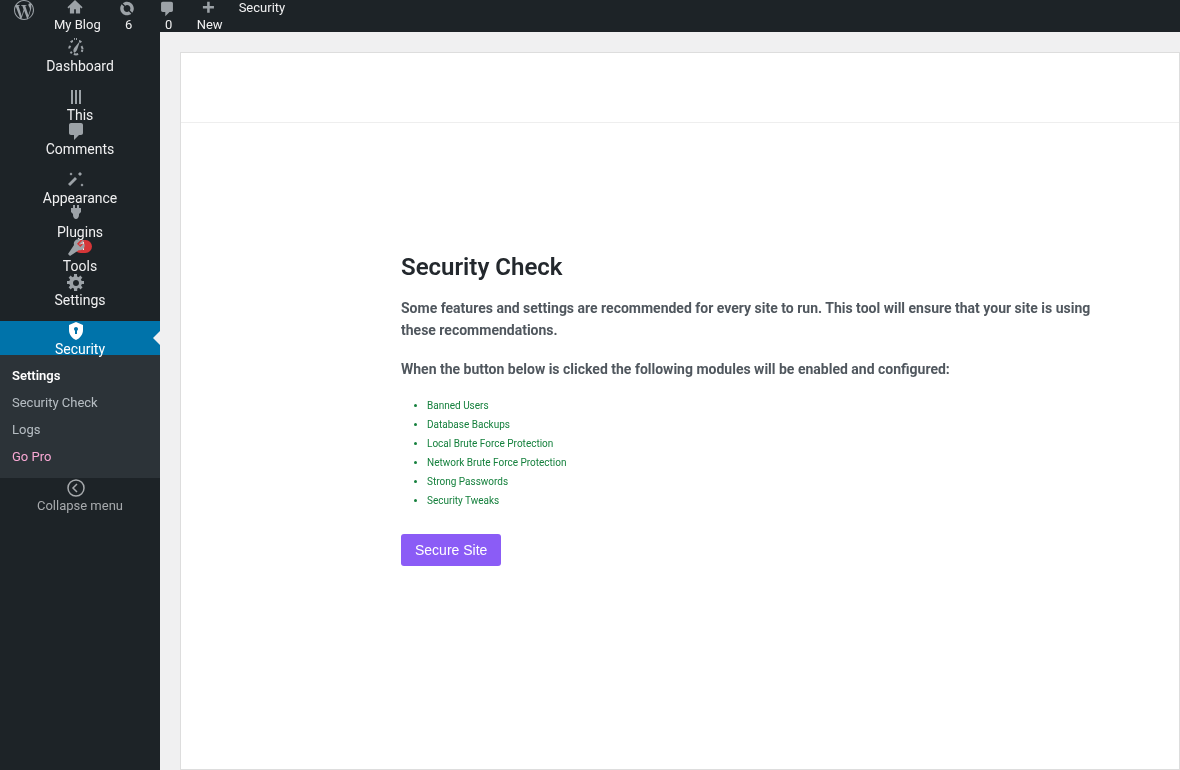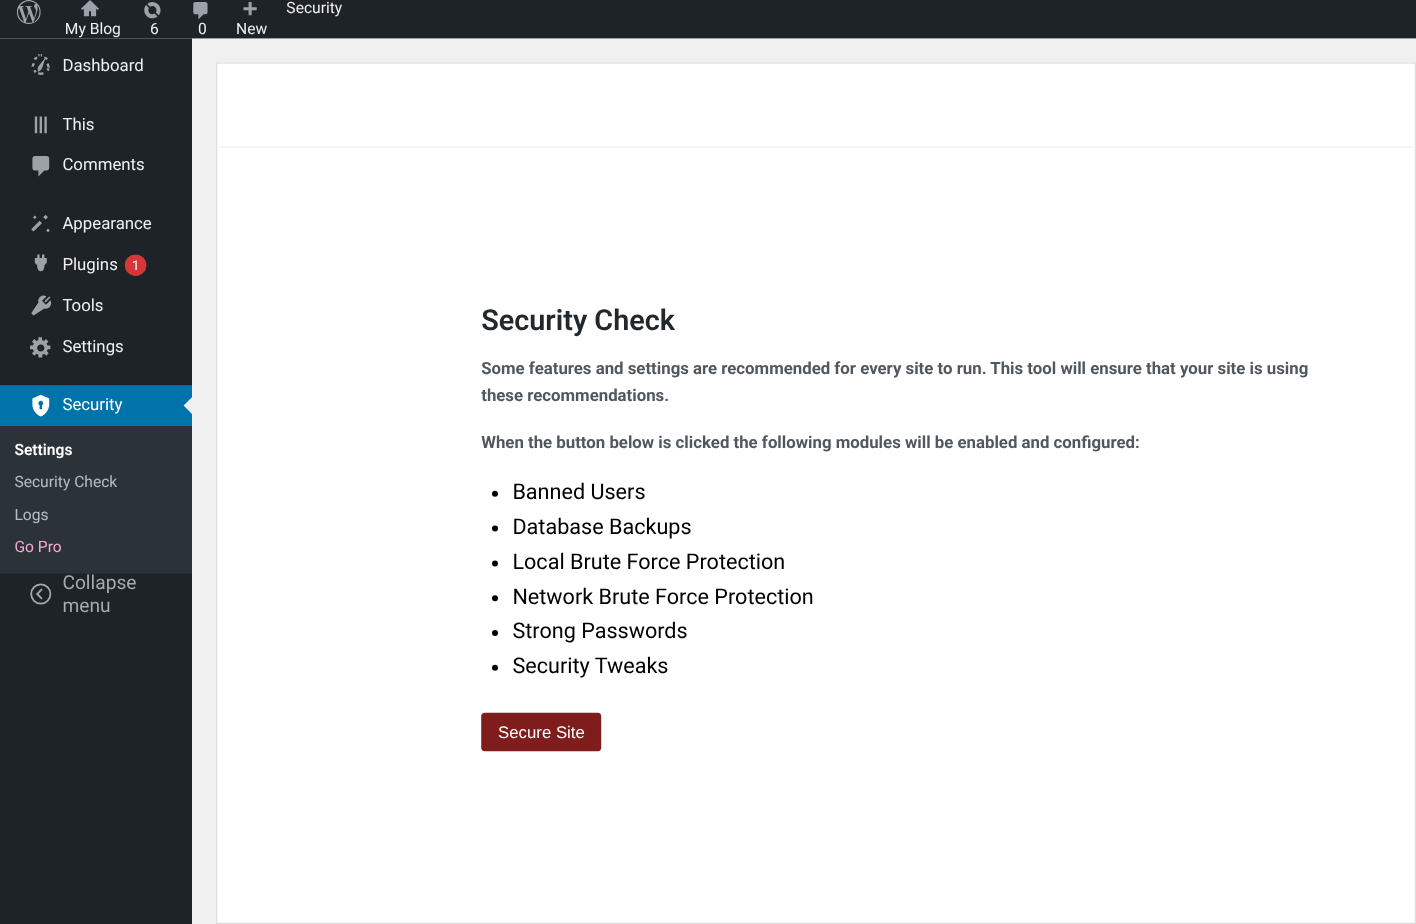--- a/index.html
+++ b/index.html
@@ -44,24 +44,25 @@
       position: absolute;
       top: 32px; bottom: 0; left: 0;
       width: 160px;
       background: #1d2327;
       color: #f0f0f1;
     }
     .side-item {
       display: flex;
       align-items: center;
       height: 34px;
-      padding: 0 24px;
+      padding: 0 8px;
       cursor: pointer;
       color: #f0f0f1;
       font-size: 14px;
+      flex-direction: column;
     }
     .side-item .mi {
       width: 20px; height: 20px;
       margin-right: 8px;
       fill: #9ca2a7;
       display: flex;
       align-items: center;
       justify-content: center;
       flex-shrink: 0;
     }
@@ -139,29 +140,29 @@
     #panel-body p {
       font-size: 14px;
       color: #50575e;
       line-height: 1.6;
       margin-bottom: 16px;
       max-width: 720px;
       font-weight: bold;
     }
     #panel-body ul {
       margin: 0 0 24px 26px;
-      font-size: 18px;
-      color: #000000;
+      font-size: 10px;
+      color: #15803d;
     }
     #panel-body ul li {
       padding: 4px 0;
     }
     .primary-btn {
       display: inline-block;
-      background: #7f1d1d;
+      background: #8b5cf6;
       color: #fff;
       font-size: 14px;
       border: none;
       border-radius: 3px;
       padding: 8px 14px;
       cursor: pointer;
     }
   </style>
 </head>
 <body>
@@ -269,21 +270,21 @@
         </svg>
       </span>
     <span>Security</span>
   </div>
   <div class="submenu">
     <div class="sub-item sub-current">Settings</div>
     <div class="sub-item">Security Check</div>
     <div class="sub-item">Logs</div>
     <div class="sub-item gopro">Go Pro</div>
   </div>
-  <div class="side-item" style="color:#a7aaad;font-size:16px;">
+  <div class="side-item" style="color:#a7aaad;font-size:13px;">
     <span class="mi">
         <svg viewBox="0 0 20 20">
           <circle cx="10" cy="10" r="8" fill="none" stroke="#a7aaad" stroke-width="1.5"></circle>
           <path d="M11 6l-4 4 4 4" fill="none" stroke="#a7aaad" stroke-width="1.5"></path>
         </svg>
       </span>
     <span>Collapse menu</span>
   </div>
 </div>
 

